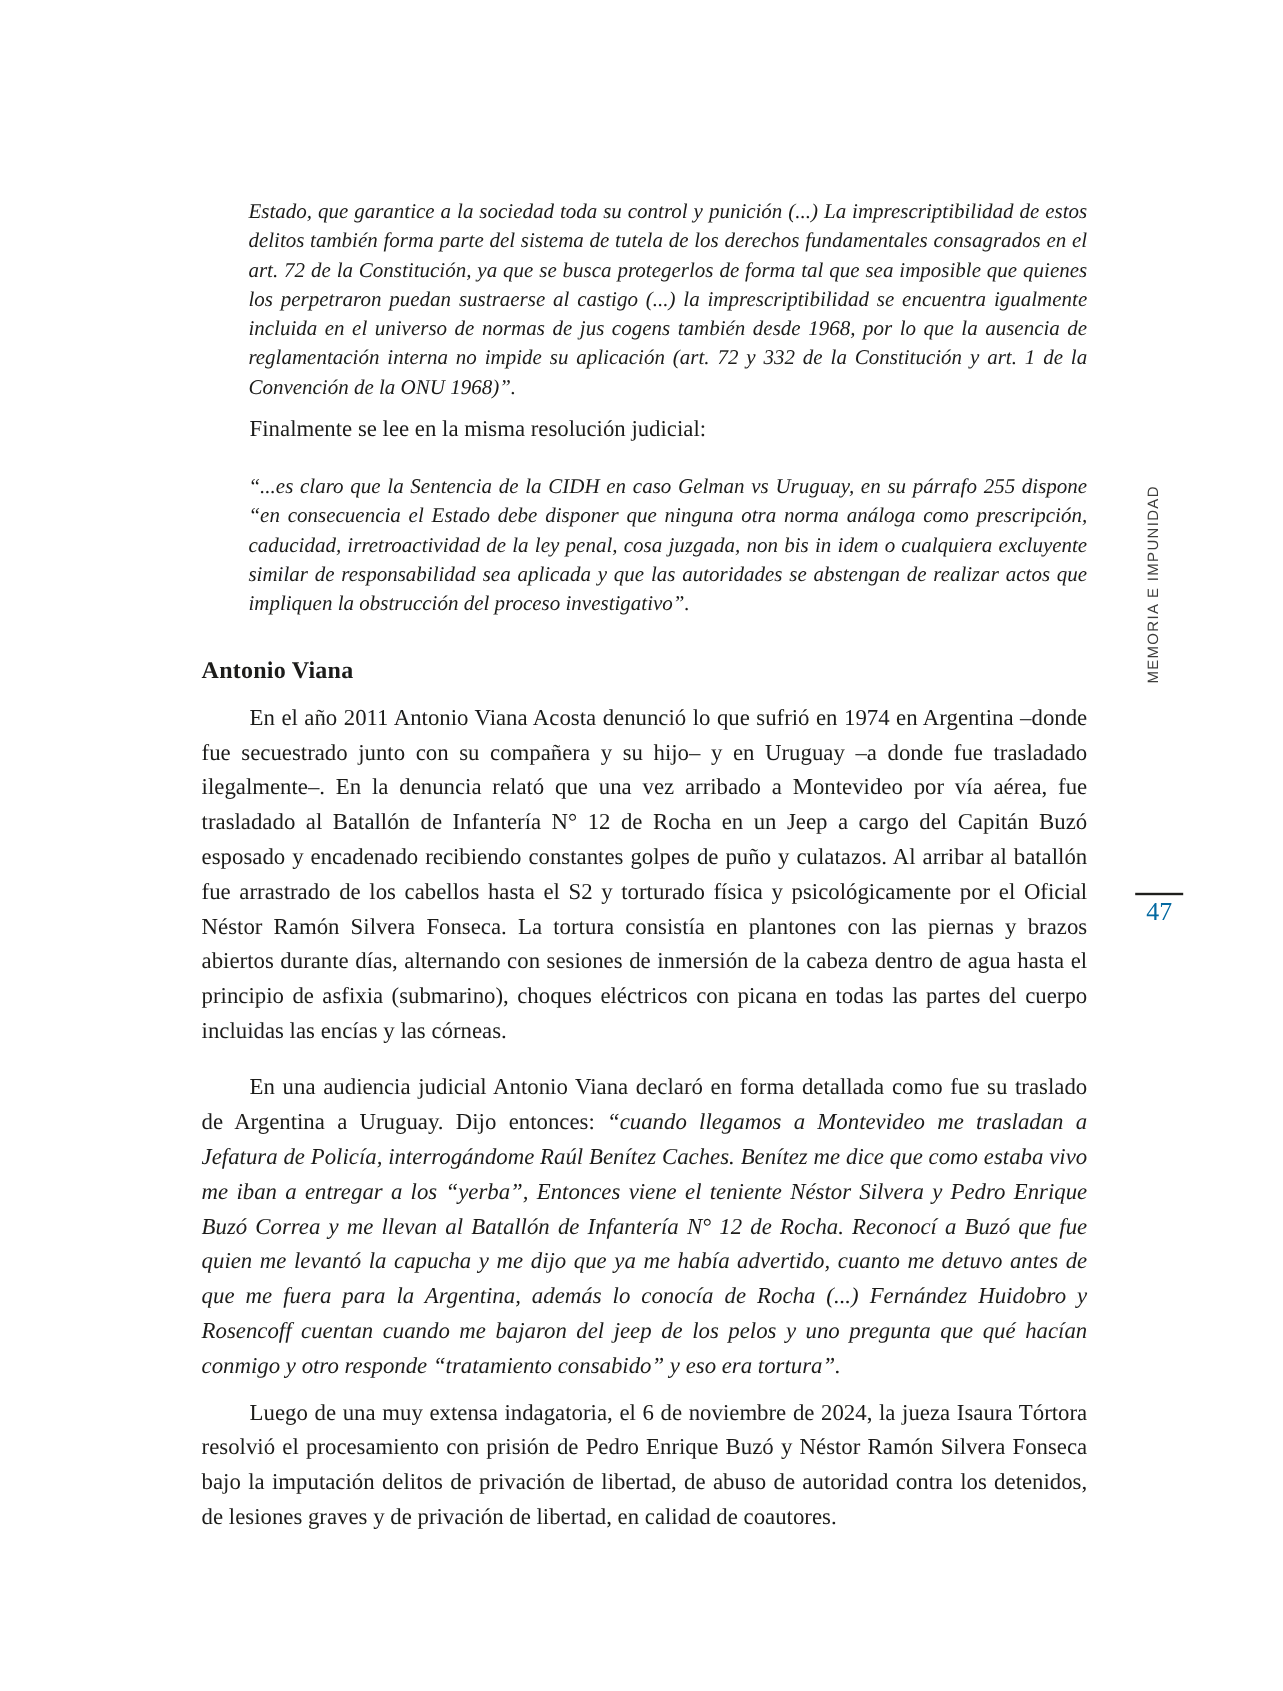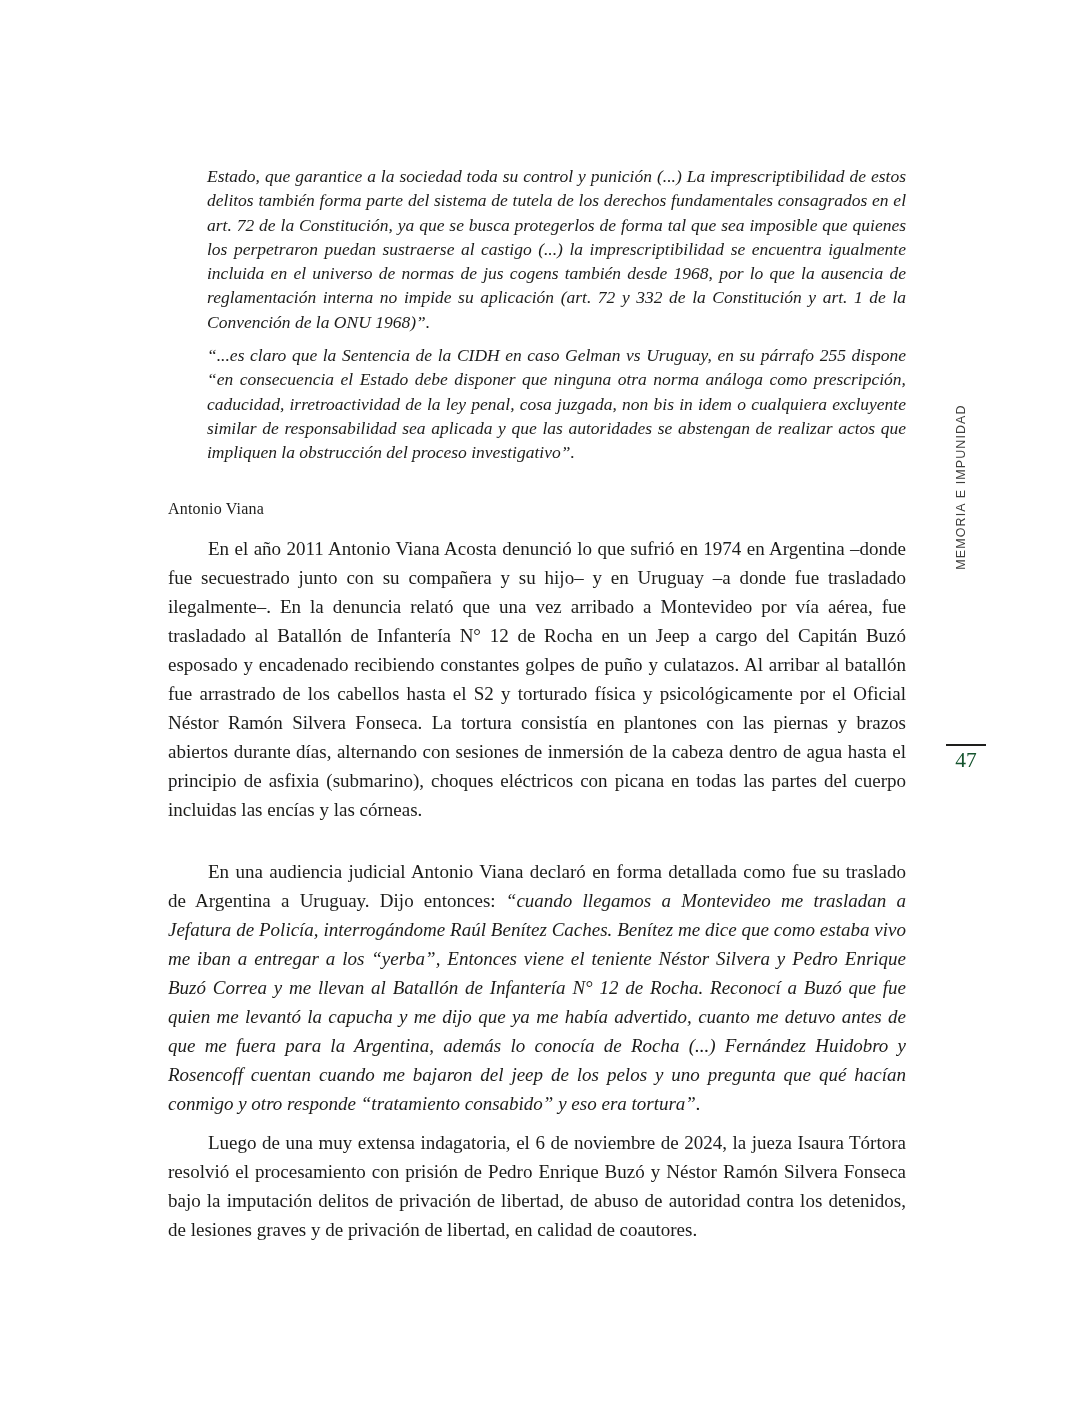--- a/index.html
+++ b/index.html
@@ -23,43 +23,43 @@
     width: 738px;
   }
   .bq {
     margin: 0 0 0 39px;
     font-style: italic;
     font-size: 17.5px;
     line-height: 24.3px;
     text-align: justify;
     color: #1c1c1a;
   }
-  .bq.second { margin-top: 9px; }
+  .bq.second { margin-top: 21px; }
   .intro-p {
     margin: 9px 0 0 0;
     font-size: 19px;
     line-height: 29px;
     text-indent: 40px;
     text-align: justify;
   }
   .heading {
     margin: 31px 0 0 0;
-    font-size: 16px;
+    font-size: 20px;
     line-height: 26px;
-    font-weight: normal;
+    font-weight: bold;
     letter-spacing: 0.2px;
   }
   .body-p {
     margin: 12px 0 0 0;
     font-size: 19px;
     line-height: 29px;
     text-indent: 40px;
     text-align: justify;
   }
-  .body-p.gap-lg { margin-top: 33px; }
+  .body-p.gap-lg { margin-top: 18px; }
   .body-p.gap-md { margin-top: 10px; }
   .body-p strong { font-weight: normal; }
   .body-p em { font-style: italic; }
   .sidebar-label {
     position: absolute;
     left: 961px;
     top: 487px;
     transform: translate(-50%, -50%) rotate(-90deg);
     transform-origin: center center;
     white-space: nowrap;
@@ -77,32 +77,33 @@
   .folio-rule {
     border-top: 2px solid #1e1e1c;
     width: 40px;
     height: 0;
   }
   .folio-num {
     margin-top: 2px;
     text-align: center;
     font-family: "Liberation Serif", "DejaVu Serif", serif;
     font-size: 21.5px;
-    color: #14532d;
+    color: #0369a1;
   }
 </style>
 </head>
 <body>
 
 <div class="page">
 
   <main class="content">
 
     <blockquote class="bq">Estado, que garantice a la sociedad toda su control y punición (...) La imprescriptibilidad de estos delitos también forma parte del sistema de tutela de los derechos fundamentales consagrados en el art. 72 de la Constitución, ya que se busca protegerlos de forma tal que sea imposible que quienes los perpetraron puedan sustraerse al castigo (...) la imprescriptibilidad se encuentra igualmente incluida en el universo de normas de jus cogens también desde 1968, por lo que la ausencia de reglamentación interna no impide su aplicación (art. 72 y 332 de la Constitución y art. 1 de la Convención de la ONU 1968)”.</blockquote>
 
+    <p class="intro-p">Finalmente se lee en la misma resolución judicial:</p>
 
     <blockquote class="bq second">“...es claro que la Sentencia de la CIDH en caso Gelman vs Uruguay, en su párrafo 255 dispone “en consecuencia el Estado debe disponer que ninguna otra norma análoga como prescripción, caducidad, irretroactividad de la ley penal, cosa juzgada, non bis in idem o cualquiera excluyente similar de responsabilidad sea aplicada y que las autoridades se abstengan de realizar actos que impliquen la obstrucción del proceso investigativo”.</blockquote>
 
     <h2 class="heading">Antonio Viana</h2>
 
     <p class="body-p">
       <span>En el año 2011 Antonio Viana Acosta denunció lo que sufrió en 1974 en Argentina –donde fue secuestrado junto con su compañera y su hijo– y en Uruguay –a donde fue trasladado ilegalmente–. En la denuncia relató que una vez arribado a Montevideo por vía aérea, fue trasladado al </span><strong>Batallón de Infantería N° 12 de Rocha</strong><span> en un Jeep a cargo del Capitán Buzó esposado y encadenado recibiendo constantes golpes de puño y culatazos. Al arribar al batallón fue arrastrado de los cabellos hasta el S2 y torturado física y psicológicamente por el Oficial Néstor Ramón Silvera Fonseca. La tortura consistía en plantones con las piernas y brazos abiertos durante días, alternando con sesiones de inmersión de la cabeza dentro de agua hasta el principio de asfixia (submarino), choques eléctricos con picana en todas las partes del cuerpo incluidas las encías y las córneas.</span>
     </p>
 
     <p class="body-p gap-lg">

